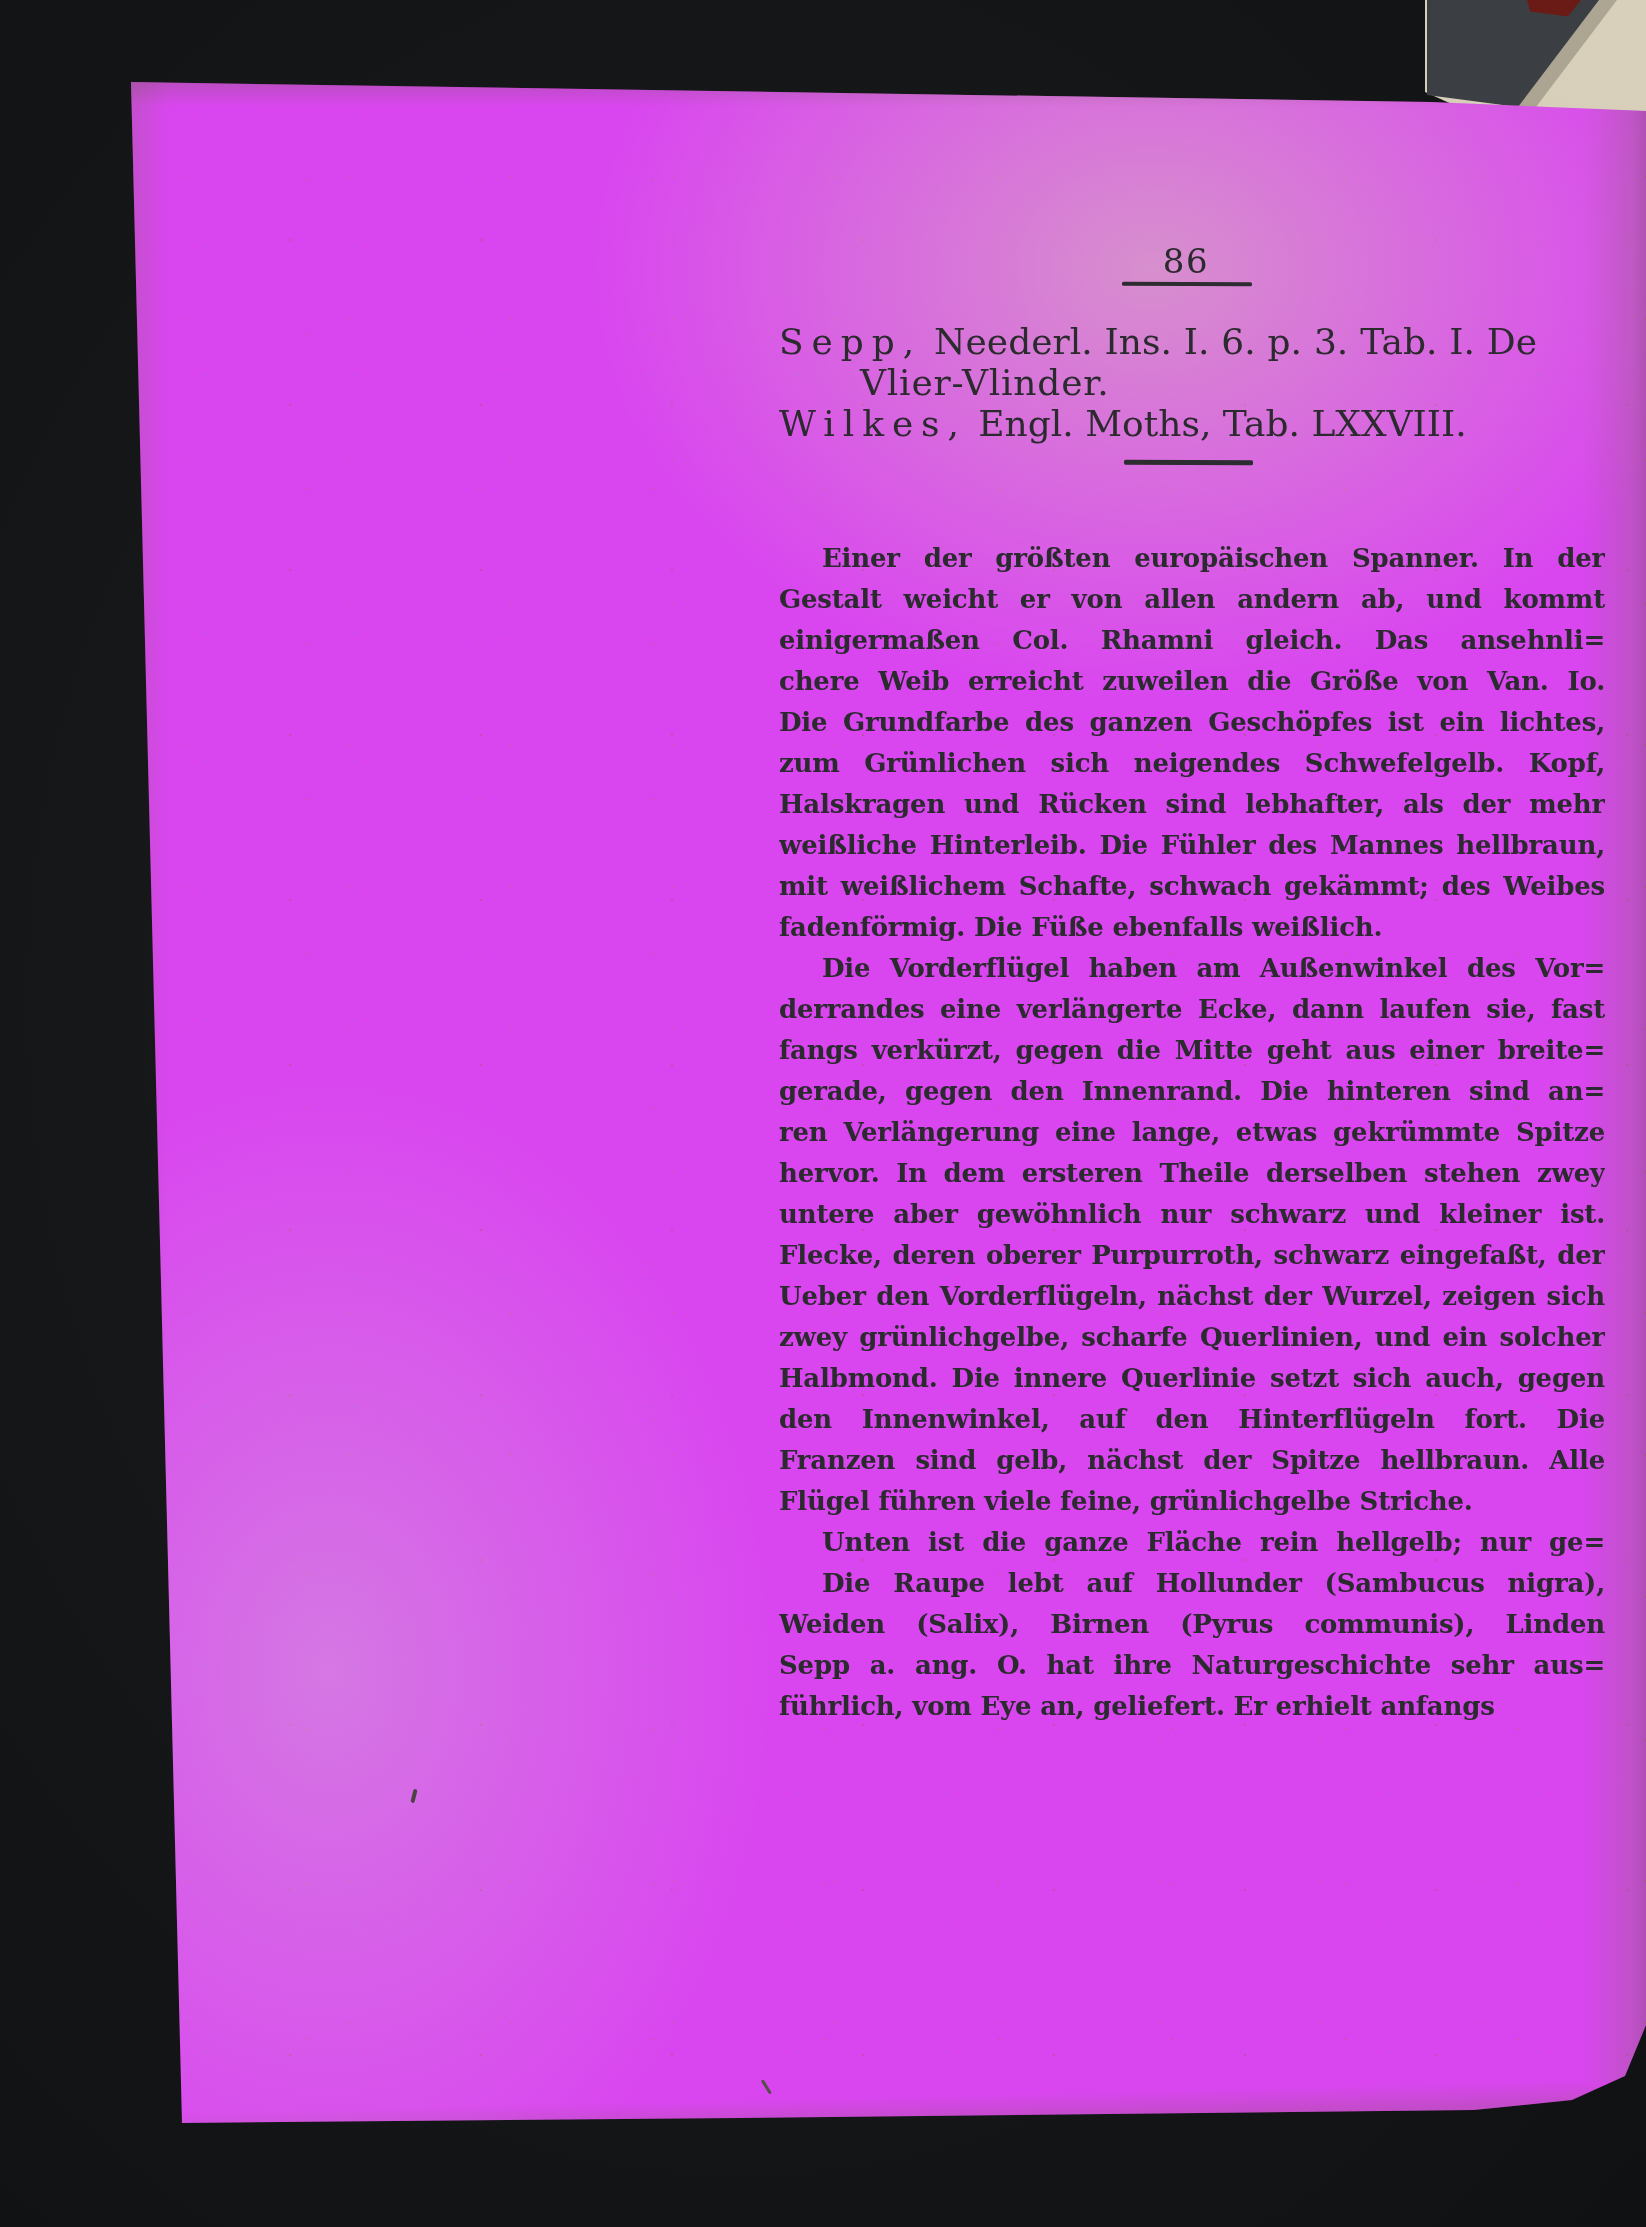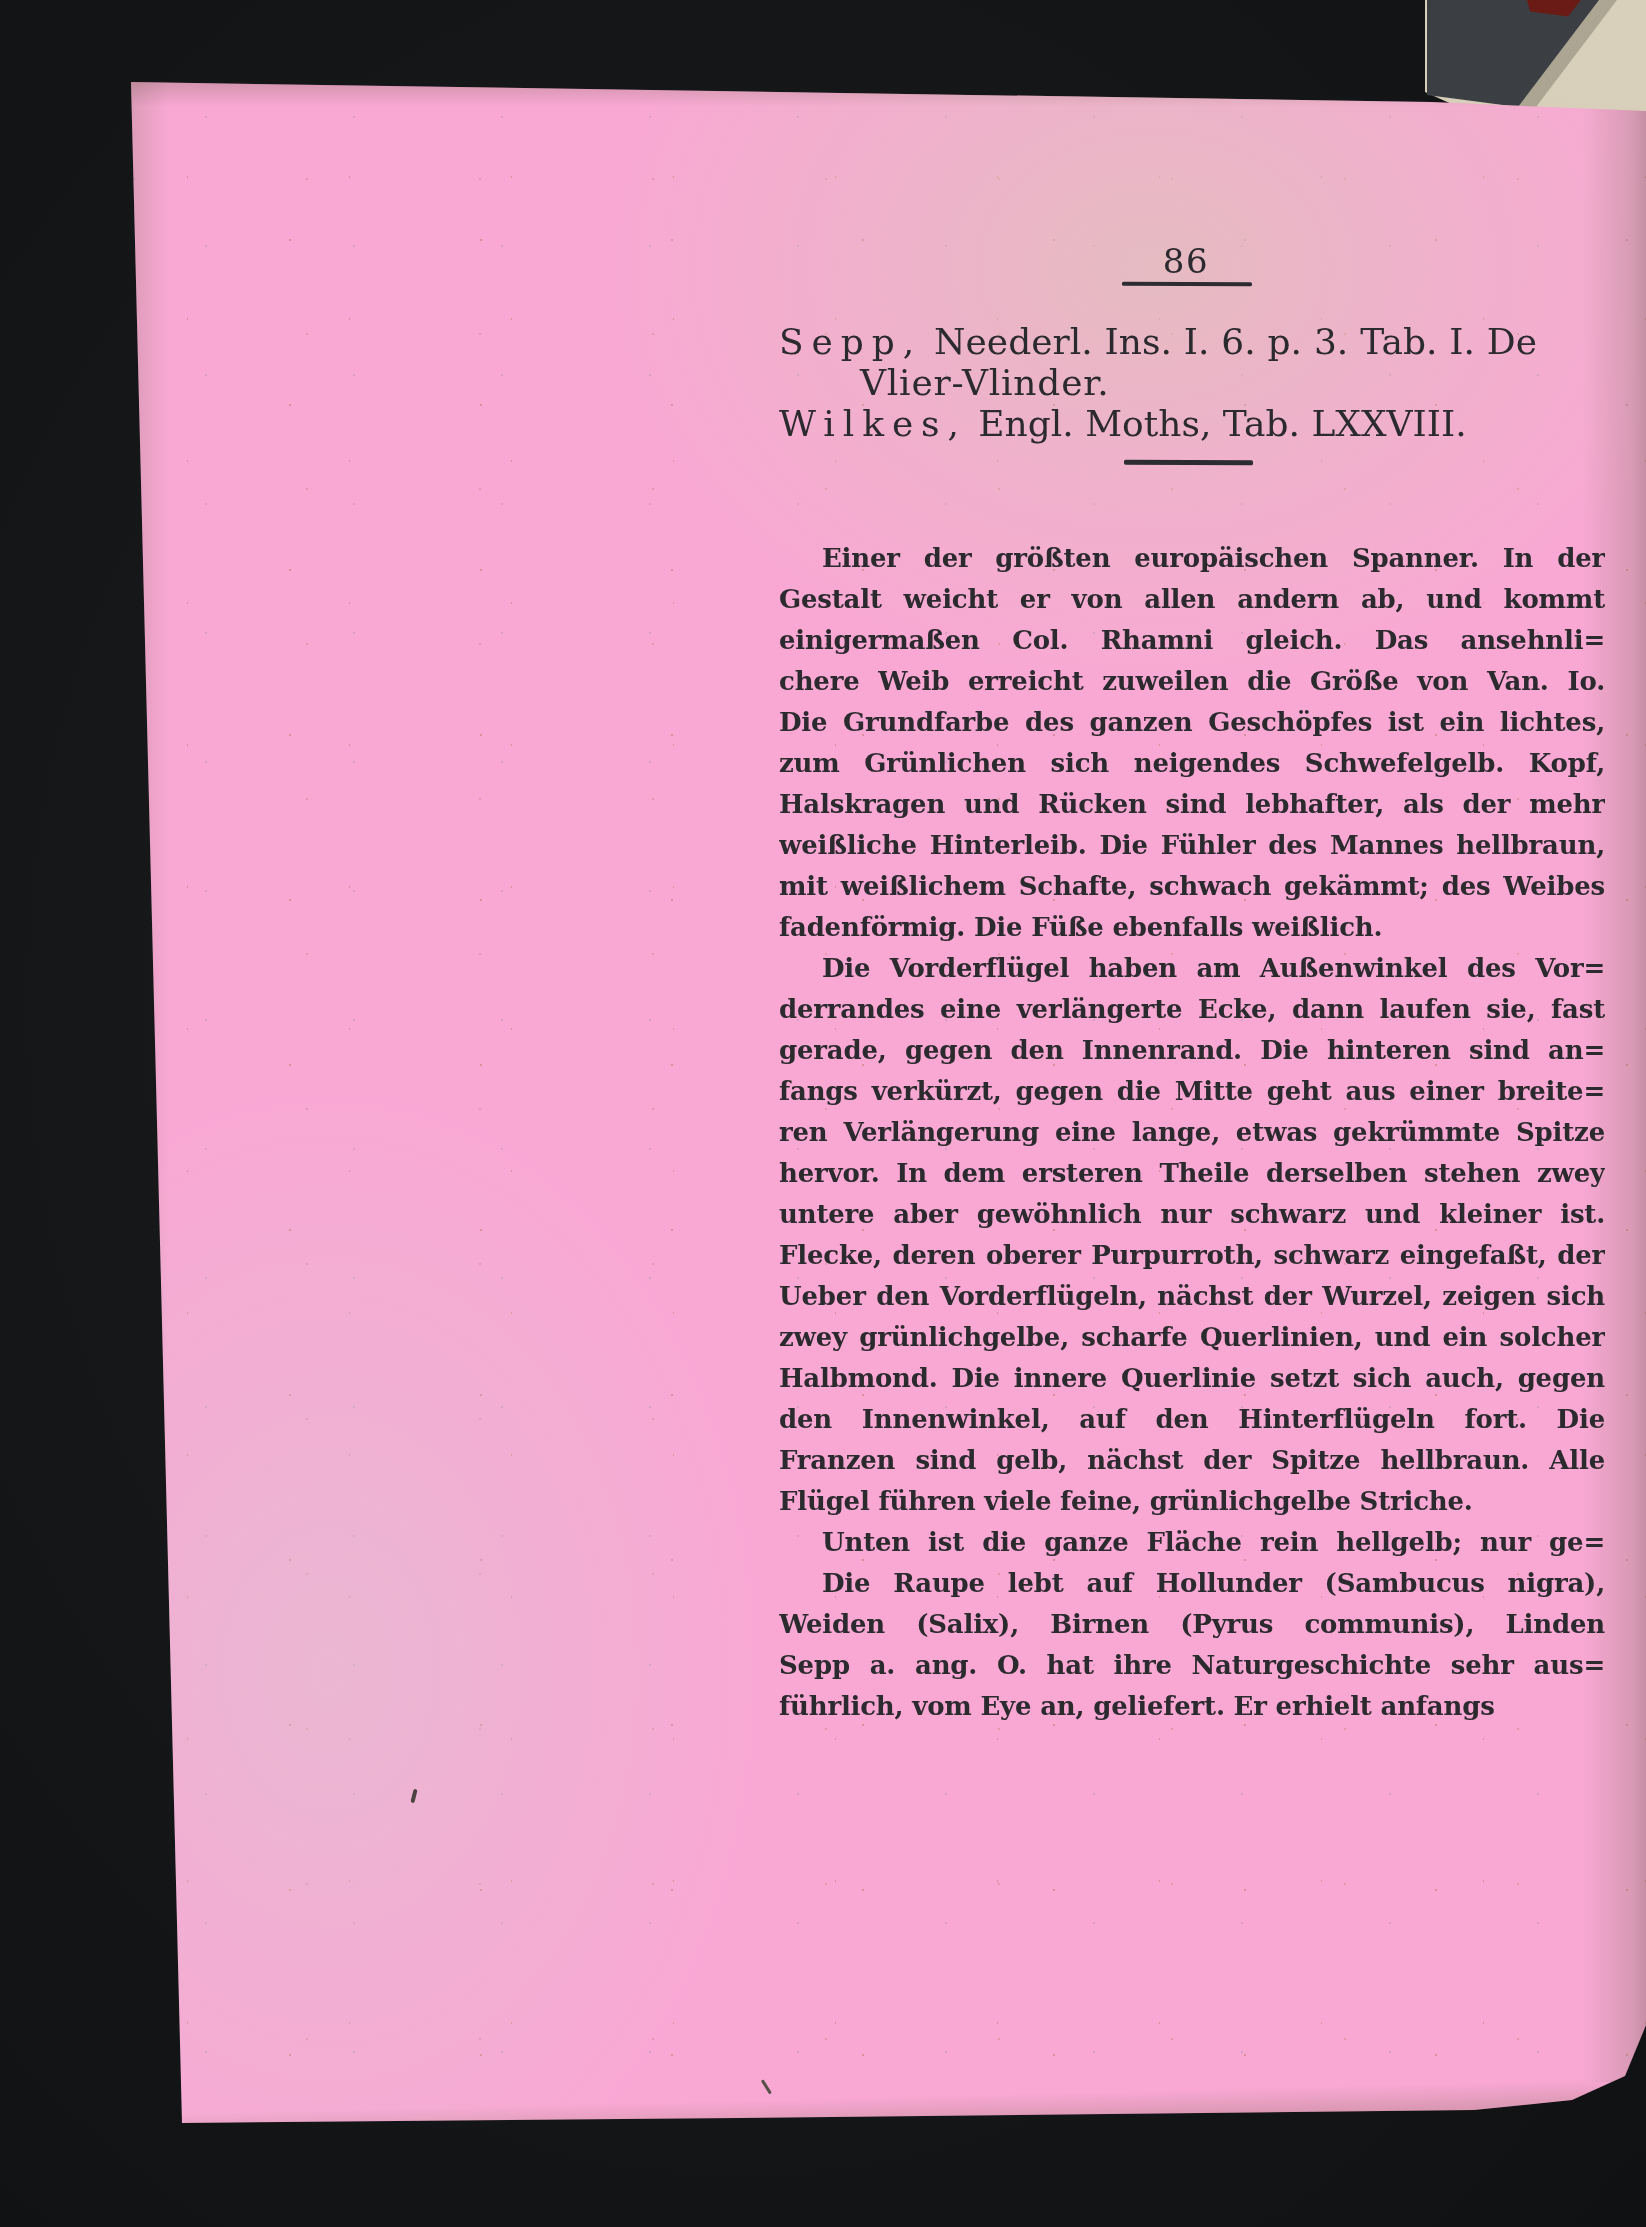--- a/index.html
+++ b/index.html
@@ -13,21 +13,21 @@
       background:linear-gradient(205deg,#d8d0ba 0%,#cfc6ae 55%,#c4bba2 100%);
       clip-path:polygon(1425px 0px, 1646px 0px, 1646px 139px, 1476px 115px, 1425px 92px);}
   .wedge-highlight{position:absolute;inset:0;background:linear-gradient(180deg,#a59e8c,#8d8775);
       clip-path:polygon(1594px 0px, 1617px 0px, 1533px 111px, 1510px 105px);opacity:.85;}
   .wedge{position:absolute;inset:0;
       background:linear-gradient(160deg,#34383c 0%,#43474b 45%,#53575b 80%,#5d6165 100%);
       clip-path:polygon(1427px 0px, 1599px 0px, 1518px 107px, 1427px 95px);}
   .red-sliver{position:absolute;inset:0;background:linear-gradient(180deg,#6b1b15,#4e120e);
       clip-path:polygon(1527px 0px, 1581px 0px, 1568px 16.4px, 1530px 11.5px);}
   
-  .page{position:absolute;inset:0;background-color:#f9a8d4;
+  .page{position:absolute;inset:0;background-color:#d946ef;
       clip-path:polygon(131px 82px, 1431px 102px, 1646px 111px, 1646px 2025px,
                         1625px 2076px, 1572px 2100px, 1474px 2110px, 738px 2118px, 182px 2123px);}
   .speckles{position:absolute;inset:0;opacity:.8;background-repeat:repeat;
       background-image:
         radial-gradient(circle 1.6px at 25.4px 35px, rgba(164,108,62,.50) 60%, transparent 62%),
         radial-gradient(circle 1.2px at 99px 75px, rgba(150,96,52,.42) 60%, transparent 62%),
         radial-gradient(circle 1.2px at 58px 117px, rgba(116,128,148,.30) 60%, transparent 62%),
         radial-gradient(circle 1.6px at 134px 24px, rgba(164,108,62,.33) 60%, transparent 62%),
         radial-gradient(circle 0.8px at 39px 83px, rgba(100,80,60,.35) 60%, transparent 62%);
       background-size:162px 142px, 191px 165px, 148px 129px, 173px 155px, 122px 107px;}
@@ -103,22 +103,22 @@
       <div class="bl">chere Weib erreicht zuweilen die Größe von Van. Io.</div>
       <div class="bl">Die Grundfarbe des ganzen Geschöpfes ist ein lichtes,</div>
       <div class="bl">zum Grünlichen sich neigendes Schwefelgelb.  Kopf,</div>
       <div class="bl">Halskragen und Rücken sind lebhafter, als der mehr</div>
       <div class="bl">weißliche Hinterleib.  Die Fühler des Mannes hellbraun,</div>
       <div class="bl">mit weißlichem Schafte, schwach gekämmt; des Weibes</div>
       <div class="bl end">fadenförmig.  Die Füße ebenfalls weißlich.</div>
 
       <div class="bl ind">Die Vorderflügel haben am Außenwinkel des Vor=</div>
       <div class="bl">derrandes eine verlängerte Ecke, dann laufen sie, fast</div>
+      <div class="bl">fangs verkürzt, gegen die Mitte geht aus einer breite=</div>
       <div class="bl">gerade, gegen den Innenrand.  Die hinteren sind an=</div>
-      <div class="bl">fangs verkürzt, gegen die Mitte geht aus einer breite=</div>
       <div class="bl">ren Verlängerung eine lange, etwas gekrümmte Spitze</div>
       <div class="bl">hervor.  In dem ersteren Theile derselben stehen zwey</div>
       <div class="bl">untere aber gewöhnlich nur schwarz und kleiner ist.</div>
       <div class="bl">Flecke, deren oberer Purpurroth, schwarz eingefaßt, der</div>
       <div class="bl">Ueber den Vorderflügeln, nächst der Wurzel, zeigen sich</div>
       <div class="bl">zwey grünlichgelbe, scharfe Querlinien, und ein solcher</div>
       <div class="bl">Halbmond.  Die innere Querlinie setzt sich auch, gegen</div>
       <div class="bl">den Innenwinkel, auf den Hinterflügeln fort.  Die</div>
       <div class="bl">Franzen sind gelb, nächst der Spitze hellbraun.  Alle</div>
       <div class="bl end">Flügel führen viele feine, grünlichgelbe Striche.</div>

